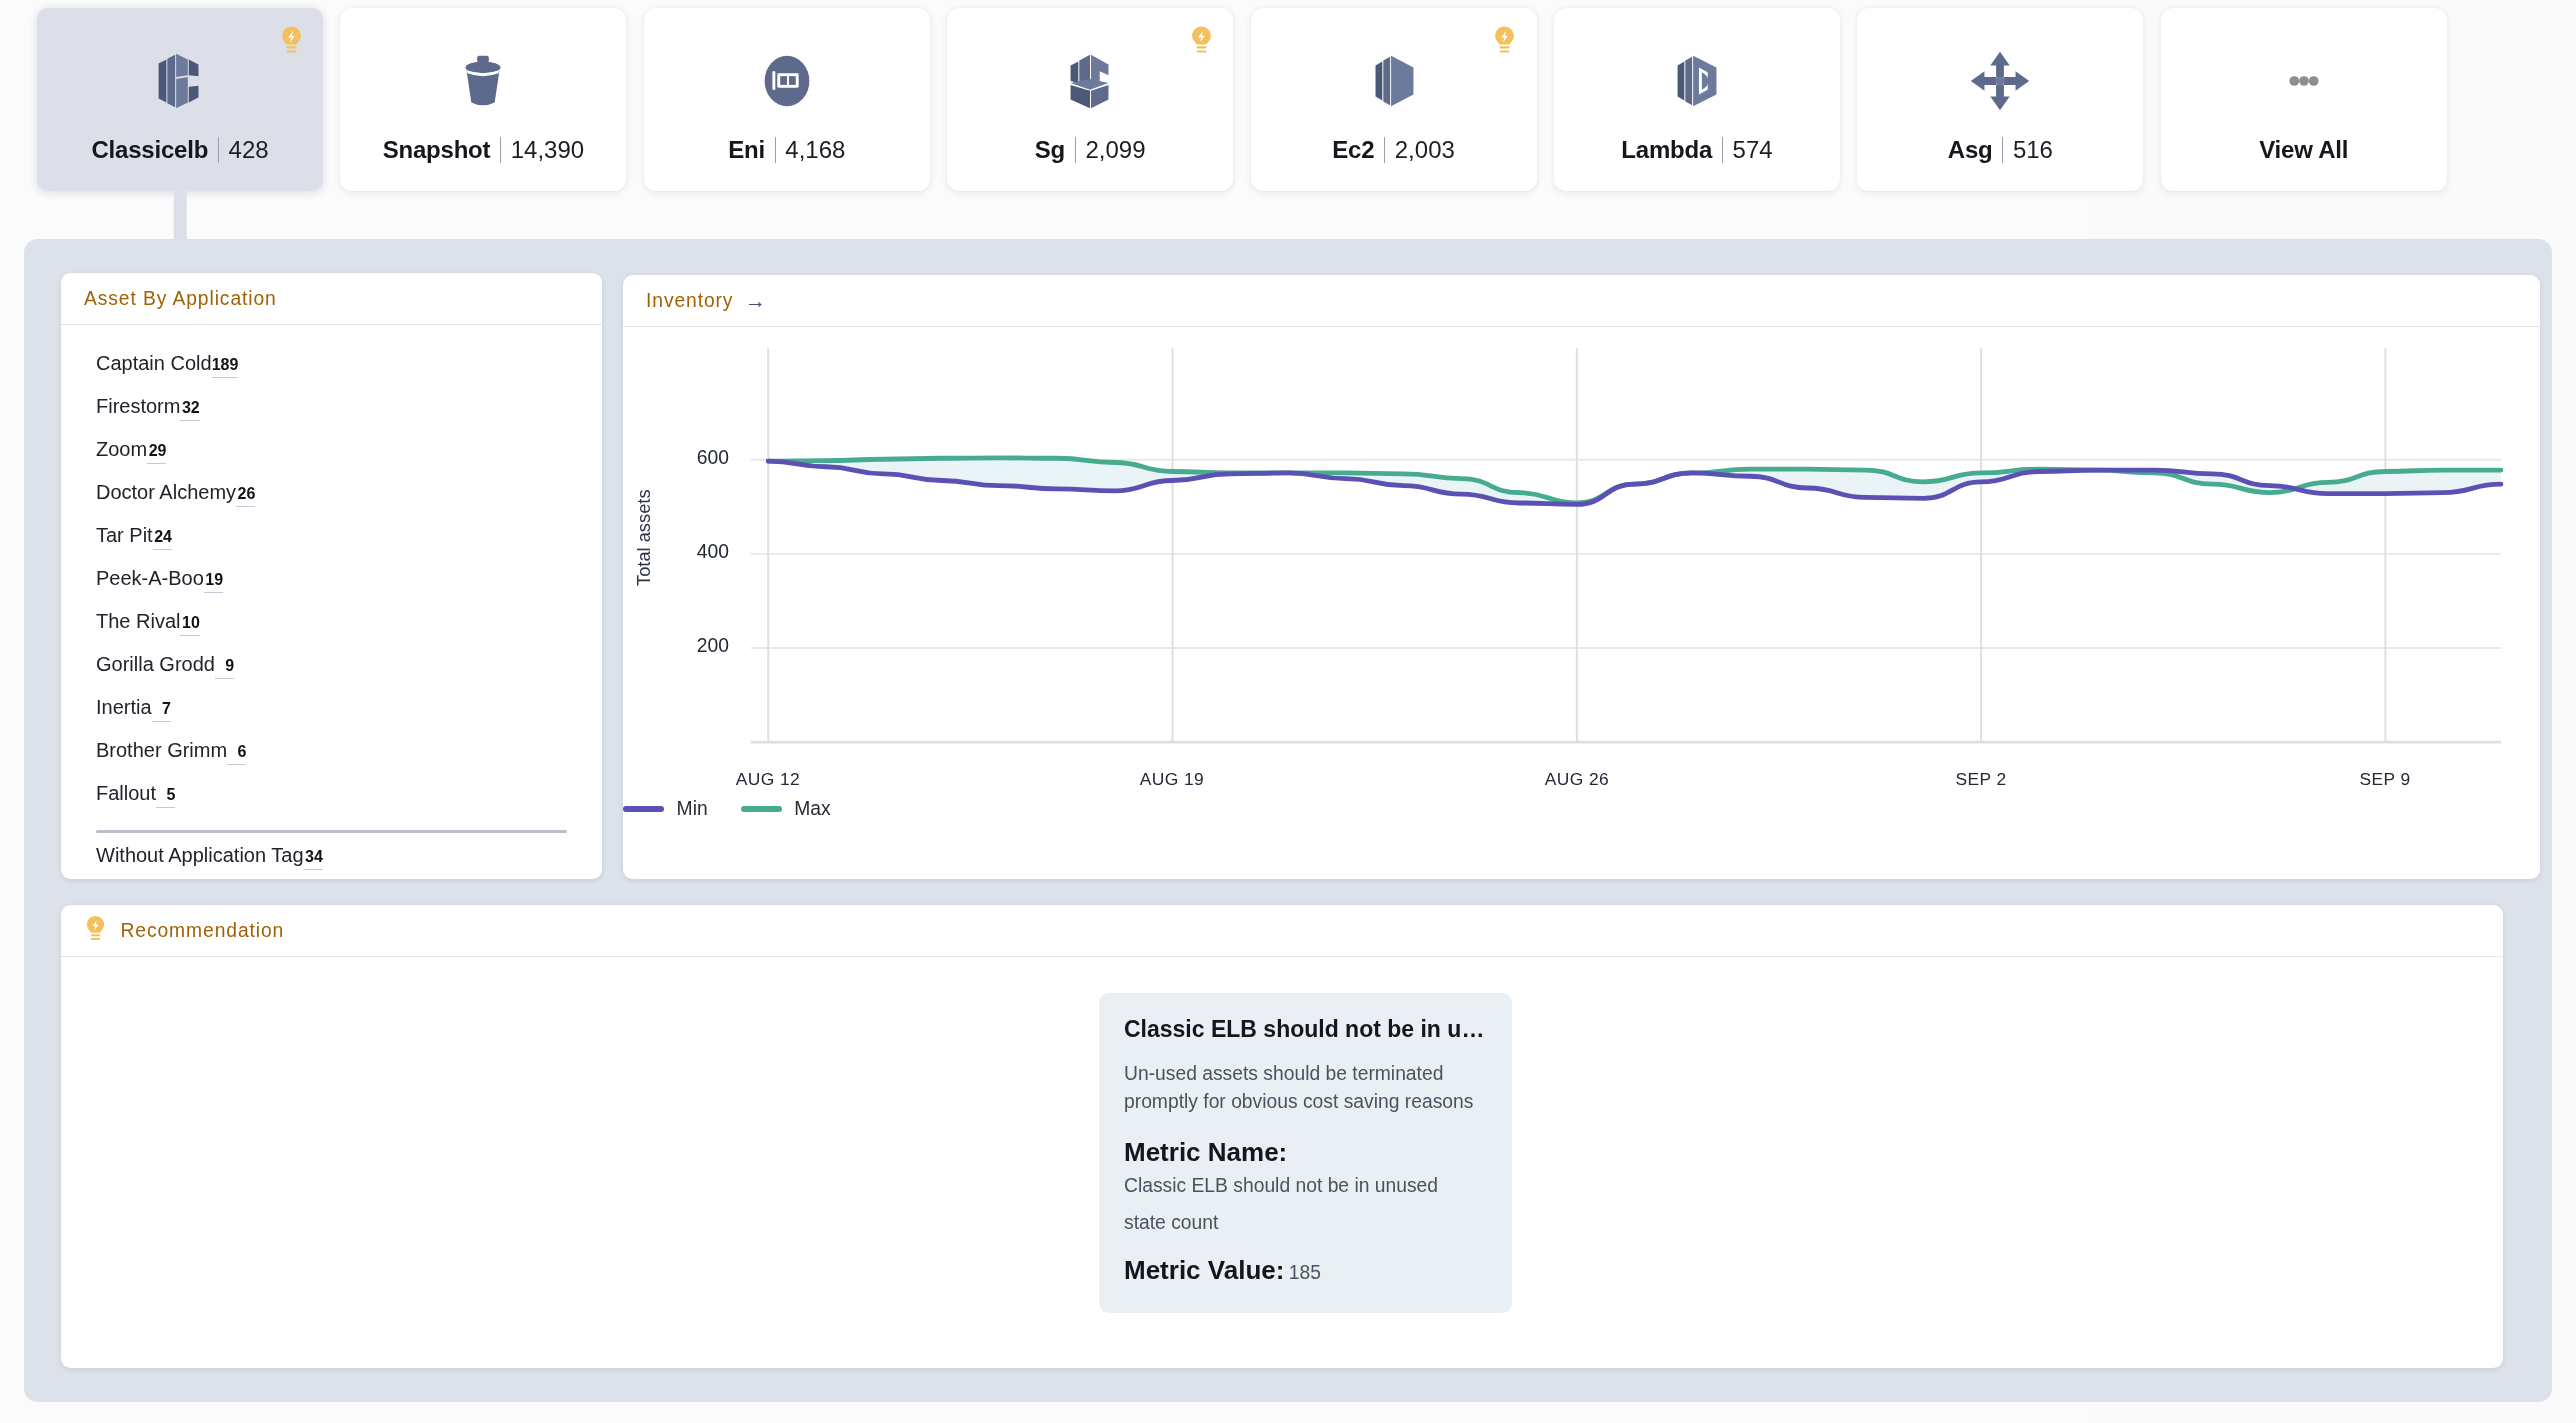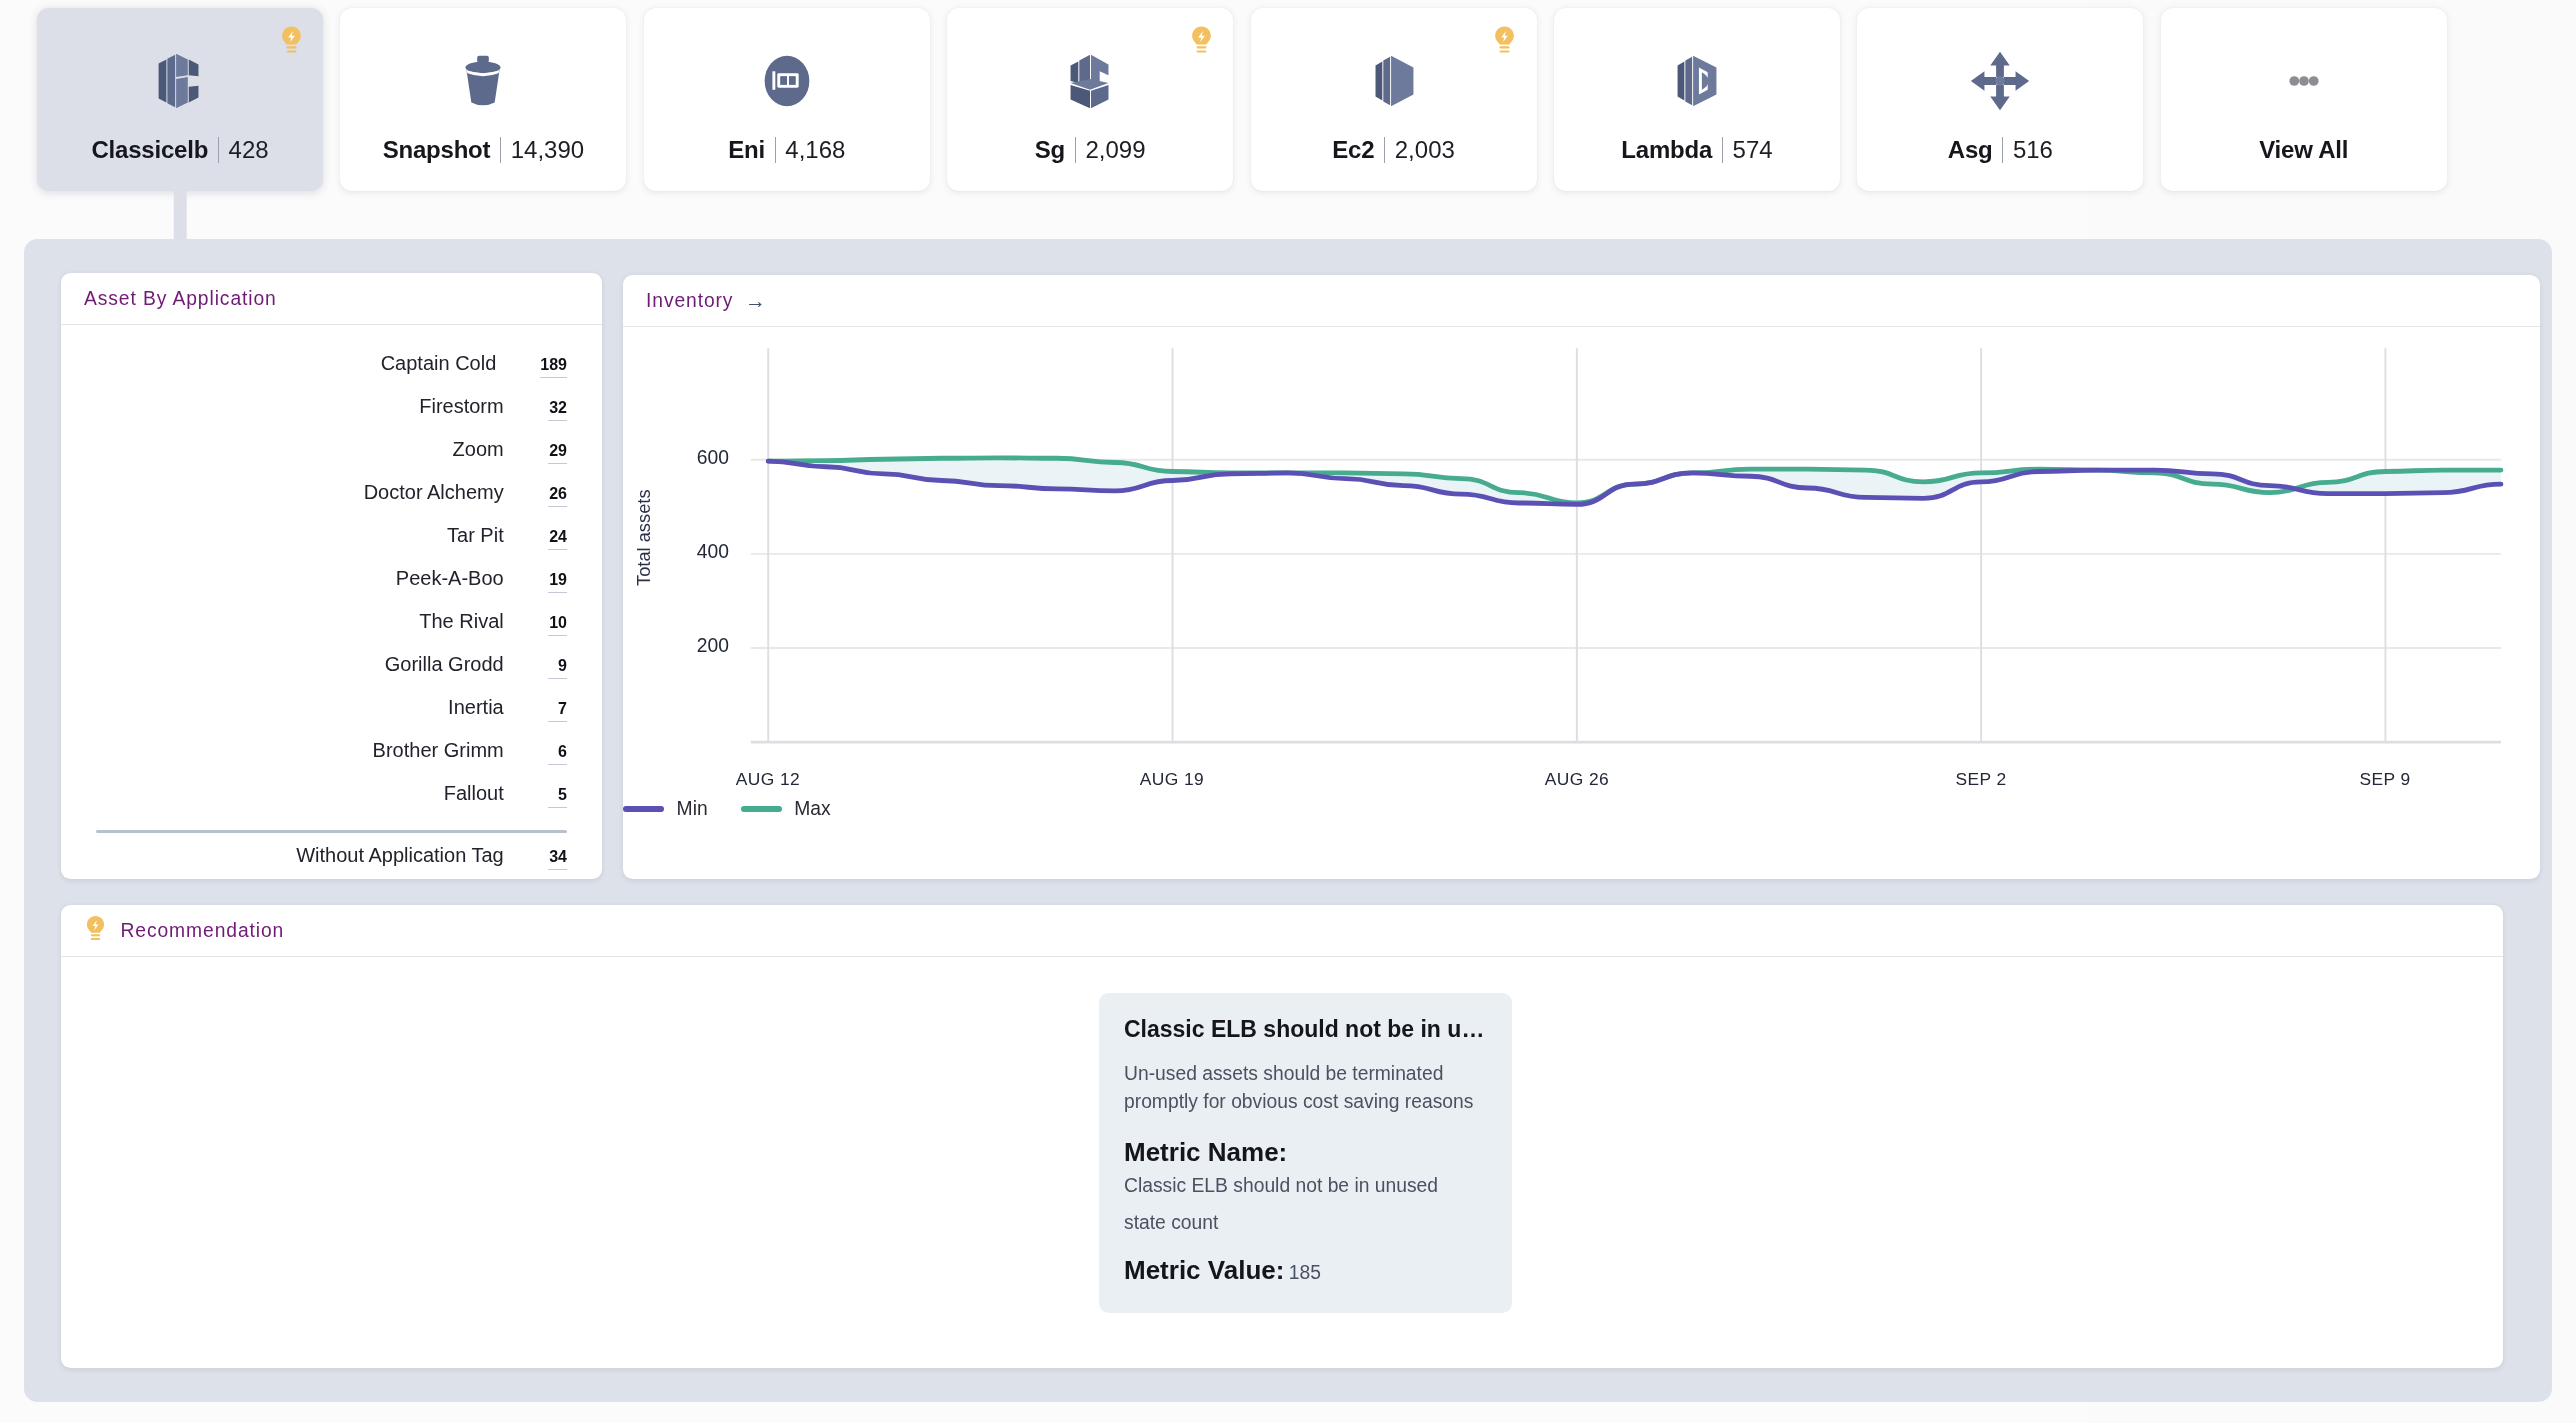--- a/index.html
+++ b/index.html
@@ -70,30 +70,29 @@
     box-shadow: 0 1.9px 5.8px rgba(50,60,85,0.10);
     position: absolute;
   }
   .panel-head {
     height: 52px;
     border-bottom: 1px solid #e2e5ea;
     display: flex; align-items: center;
     padding-left: 23px;
   }
   .panel-title {
-    font-size: 19.3px; color: #701a75; letter-spacing: 0.9px;
+    font-size: 19.3px; color: #a16207; letter-spacing: 0.9px;
   }
 
   
   #asset-panel { left: 37px; top: 34px; width: 541px; height: 606px; }
   .asset-list { padding: 27px 35px 0 35px; }
   .asset-row {
-    display: flex; align-items: baseline; justify-content: flex-end;
+    display: flex; align-items: baseline; justify-content: flex-start;
     height: 43px;
-    gap: 44px;
   }
   .asset-name { font-size: 20px; color: #22222c; }
   .asset-val-wrap { text-align: right; }
   .asset-val {
     font-size: 16px; font-weight: 700; color: #111118;
     border-bottom: 1.9px solid #c2c8d4; padding-bottom: 2.9px;
     display: inline-block; min-width: 19.3px; text-align: right;
   }
   .asset-divider {
     height: 2.9px; background: #b9c0cd; margin: 4.8px 0 11.6px 0; border-radius: 1.9px;

